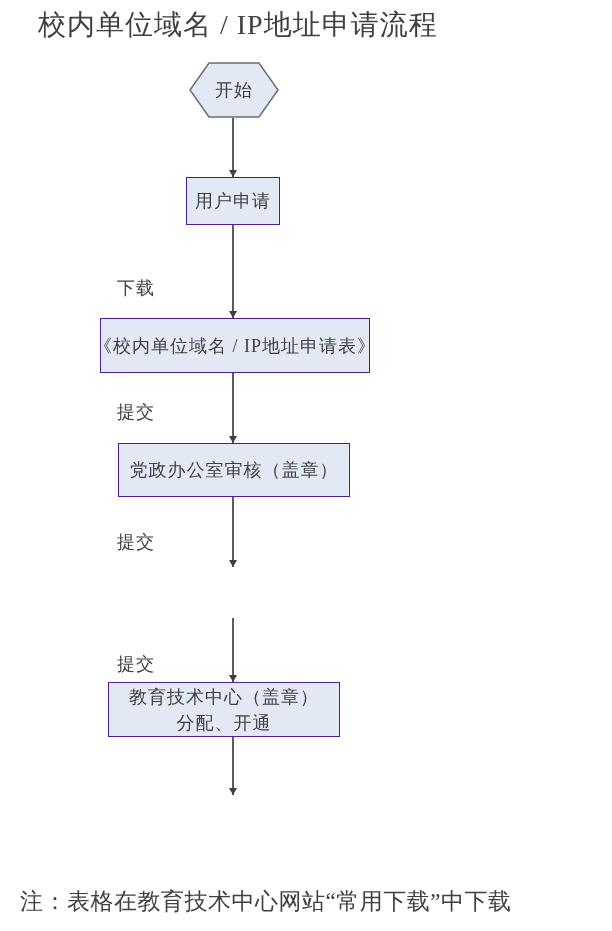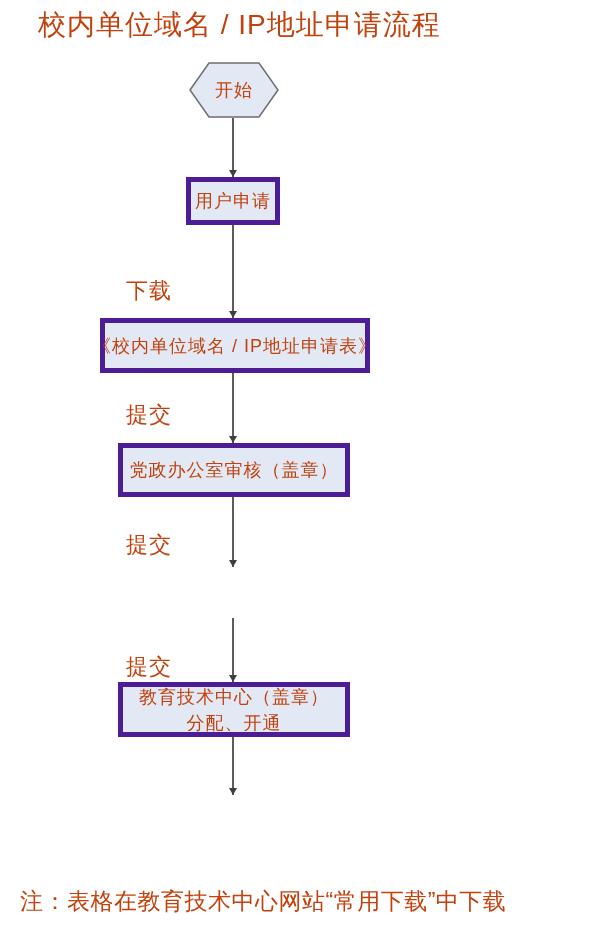--- a/index.html
+++ b/index.html
@@ -1,36 +1,36 @@
 <!DOCTYPE html>
 <html><head>
 <meta charset="utf-8">
 <style>
   html,body{margin:0;padding:0;background:#ffffff;}
   .canvas{
     position:relative;width:555px;height:931px;background:#ffffff;
-    font-family:Liberation Sans, sans-serif;color:#c2410c;overflow:hidden;
+    font-family:Liberation Serif, serif;color:#404040;overflow:hidden;
   }
   .title{position:absolute;left:38px;top:6px;font-size:28px;letter-spacing:1px;white-space:nowrap;}
   .node{position:absolute;display:flex;align-items:center;justify-content:center;text-align:right;box-sizing:border-box;}
   .node .node-label{font-size:18px;letter-spacing:1px;white-space:nowrap;}
-  .rect{background:#e2e9f4;border:5px solid #4c1d95;}
+  .rect{background:#e2e9f4;border:1px solid #4c1d95;}
   .two-line{flex-direction:column;line-height:26px;}
   .stadium{background:#e2e9f4;border:1px solid #3f3f3f;border-radius:20px;}
   .hex{background:transparent;}
   .hex-shape{position:absolute;left:0;top:0;}
   .hex-shape polygon{fill:#e2e9f4;stroke:#6e6e6e;stroke-width:1.5;}
   .hex .node-label{position:relative;}
   .connector{position:absolute;left:232px;width:2px;background:#5c5c5c;}
   .arrowhead{
     position:absolute;bottom:0;left:-3px;width:0;height:0;
     border-left:4px solid transparent;border-right:4px solid transparent;
     border-top:7px solid #3f3f3f;
   }
-  .edge-label{position:absolute;right:383px;font-size:22px;letter-spacing:1px;white-space:nowrap;}
+  .edge-label{position:absolute;right:400px;font-size:18px;letter-spacing:1px;white-space:nowrap;}
   .note{position:absolute;left:20px;top:886px;font-size:23px;letter-spacing:0.5px;white-space:nowrap;}
 </style>
 </head>
 <body>
 
 <div class="canvas">
 
   <div class="title">校内单位域名 / IP地址申请流程</div>
 
   <div class="node hex" style="left:189px;top:62px;width:90px;height:56px;">
@@ -70,21 +70,21 @@
 
   <div class="node rect" style="left:118px;top:443px;width:232px;height:54px;">
     <span class="node-label">党政办公室审核（盖章）</span>
   </div>
 
   <div class="node rect" style="left:100px;top:318px;width:270px;height:55px;">
     <span class="node-label">《校内单位域名 / IP地址申请表》</span>
   </div>
 
 
-  <div class="node rect two-line" style="left:118px;top:682px;width:232px;height:55px;">
+  <div class="node rect two-line" style="left:108px;top:682px;width:232px;height:55px;">
     <span class="node-label">教育技术中心（盖章）</span>
     <span class="node-label">分配、开通</span>
   </div>
 
 
   <div class="note">注：表格在教育技术中心网站“常用下载”中下载</div>
 
 </div>
 
 </body></html>

